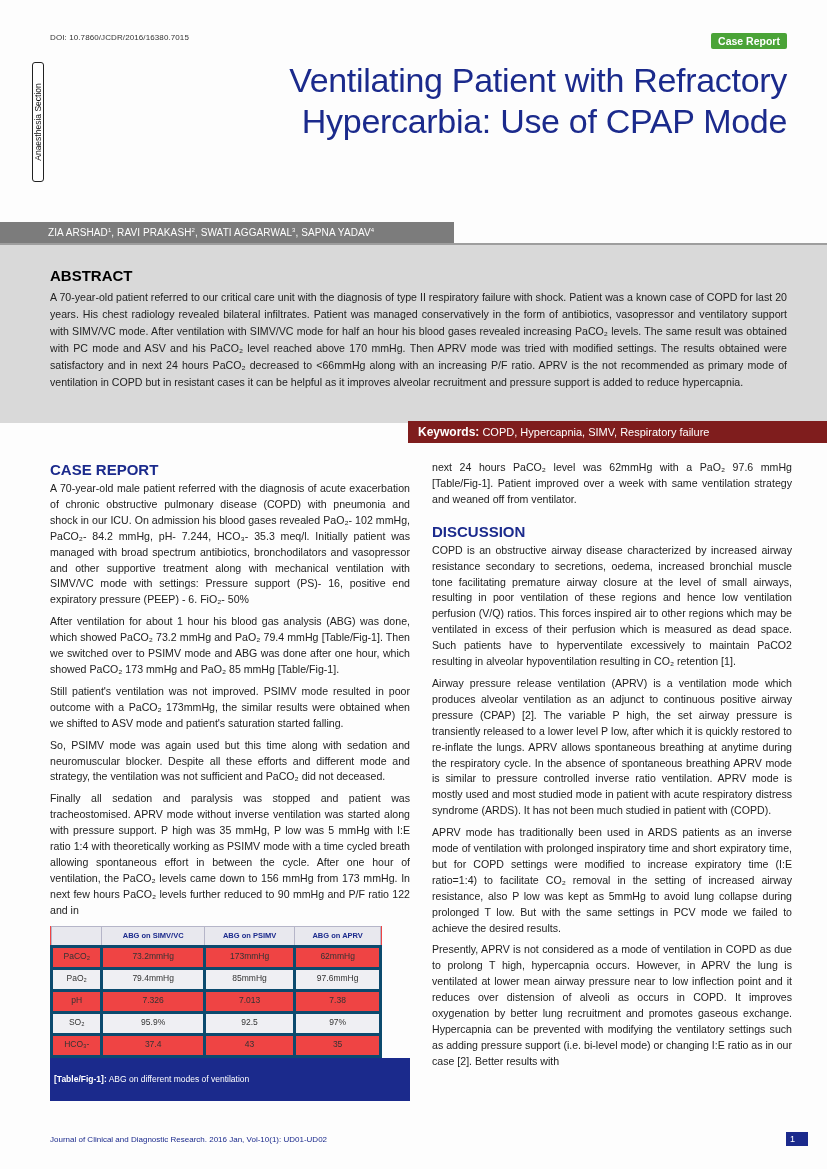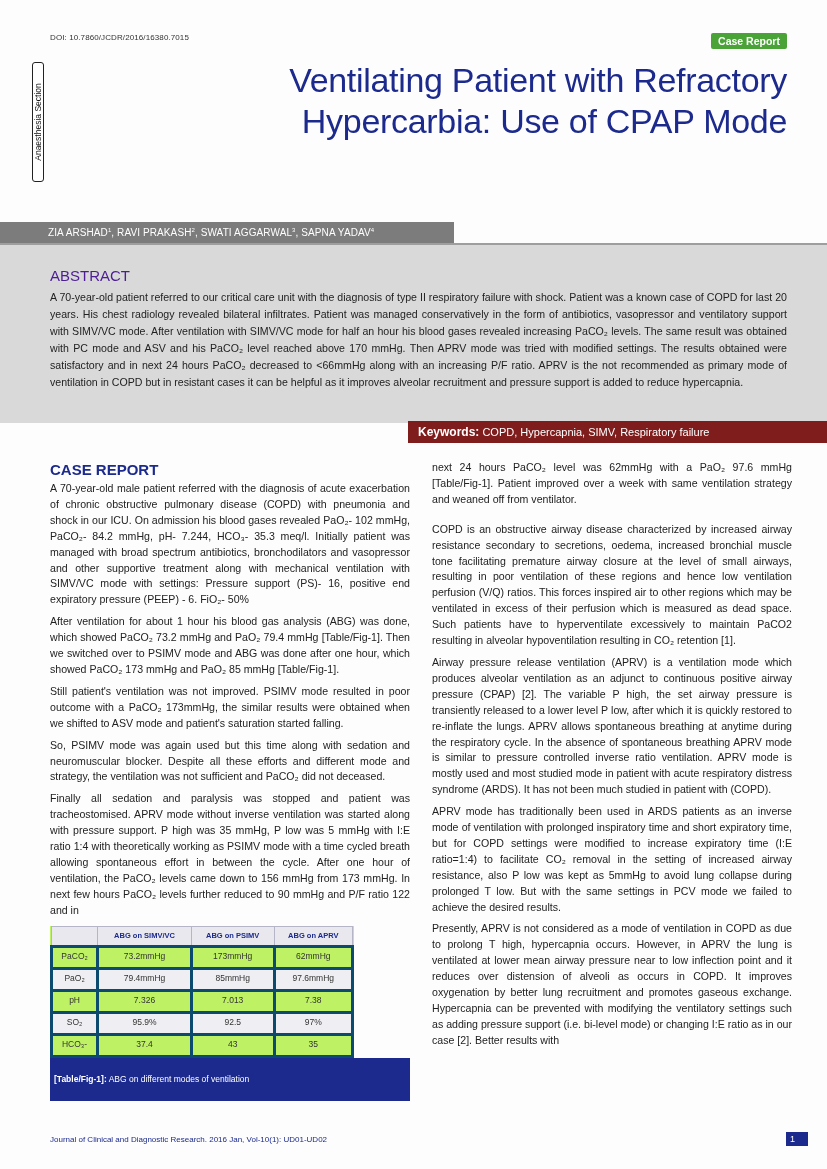--- a/index.html
+++ b/index.html
@@ -33,40 +33,40 @@
     }
     .author-bar span {
       position:absolute; left:48px; top:5px; color:#fff; font-size:10px; letter-spacing:0.1px;
     }
     .author-bar sup { font-size:6px; }
     .abstract-box {
       position:absolute; left:0; top:243px; width:827px; height:178px;
       background:#d9d9d9; border-top:2px solid #9e9e9e;
     }
     .abstract-title {
-      position:absolute; left:50px; top:22px; font-size:15px; font-weight:normal; color:#4c1d95;
+      position:absolute; left:50px; top:22px; font-size:15px; font-weight:bold; color:#000000;
     }
     .abstract-text {
       position:absolute; left:50px; top:44px; width:737px; font-size:10.6px; line-height:17px;
       text-align:justify; color:#222;
     }
     .keywords {
       position:absolute; left:408px; top:421px; width:419px; height:22px;
       background:#7f1d1d; color:#fff; font-size:11px; line-height:22px;
     }
     .keywords b { margin-left:10px; font-size:12px; }
     .col { position:absolute; top:460px; width:360px; font-size:10.6px; line-height:15.9px; color:#222; }
     .col-left { left:50px; }
     .col-right { left:432px; }
     .col h2 { margin:0 0 1px 0; font-size:15px; color:#1b2a8c; font-weight:bold; line-height:20px; }
     .col p { margin:0 0 6px 0; text-align:justify; }
     .col p.gap { margin-bottom:14px; }
     .abg-table {
-      margin-top:7px; width:304px; border-collapse:collapse; font-size:8.5px; color:#333;
-      background:#bef264;
+      margin-top:7px; width:332px; border-collapse:collapse; font-size:8.5px; color:#333;
+      background:#ef4444;
     }
     .abg-table th {
       background:#e8e8ee; color:#1b2a8c; font-weight:bold; font-size:7.5px; height:16px;
       border:1px solid #b5b5c8;
     }
     .abg-table td { text-align:center; height:17px; border:3px solid #0c4a6e; }
     .abg-table tr:nth-child(odd) td { background:#efeff3; }
     .table-caption {
       width:352px; background:#1b2a8c; color:#fff; font-size:8.5px; padding:14px 4px; margin-top:0;
     }
@@ -152,20 +152,21 @@
   </tbody>
     </table>
   <div class="table-caption">
     <b>[Table/Fig-1]:</b>
     <span>ABG on different modes of ventilation</span>
   </div>
 </div>
 
 <div class="col col-right">
   <p class="gap">next 24 hours PaCO₂ level was 62mmHg with a PaO₂ 97.6 mmHg [Table/Fig-1]. Patient improved over a week with same ventilation strategy and weaned off from ventilator.</p>
+  <h2>DISCUSSION</h2>
   <p>COPD is an obstructive airway disease characterized by increased airway resistance secondary to secretions, oedema, increased bronchial muscle tone facilitating premature airway closure at the level of small airways, resulting in poor ventilation of these regions and hence low ventilation perfusion (V/Q) ratios. This forces inspired air to other regions which may be ventilated in excess of their perfusion which is measured as dead space. Such patients have to hyperventilate excessively to maintain PaCO2 resulting in alveolar hypoventilation resulting in CO₂ retention [1].</p>
   <p>Airway pressure release ventilation (APRV) is a ventilation mode which produces alveolar ventilation as an adjunct to continuous positive airway pressure (CPAP) [2]. The variable P high, the set airway pressure is transiently released to a lower level P low, after which it is quickly restored to re-inflate the lungs. APRV allows spontaneous breathing at anytime during the respiratory cycle. In the absence of spontaneous breathing APRV mode is similar to pressure controlled inverse ratio ventilation. APRV mode is mostly used and most studied mode in patient with acute respiratory distress syndrome (ARDS). It has not been much studied in patient with (COPD).</p>
   <p>APRV mode has traditionally been used in ARDS patients as an inverse mode of ventilation with prolonged inspiratory time and short expiratory time, but for COPD settings were modified to increase expiratory time (I:E ratio=1:4) to facilitate CO₂ removal in the setting of increased airway resistance, also P low was kept as 5mmHg to avoid lung collapse during prolonged T low. But with the same settings in PCV mode we failed to achieve the desired results.</p>
   <p>Presently, APRV is not considered as a mode of ventilation in COPD as due to prolong T high, hypercapnia occurs. However, in APRV the lung is ventilated at lower mean airway pressure near to low inflection point and it reduces over distension of alveoli as occurs in COPD. It improves oxygenation by better lung recruitment and promotes gaseous exchange. Hypercapnia can be prevented with modifying the ventilatory settings such as adding pressure support (i.e. bi-level mode) or changing I:E ratio as in our case [2]. Better results with</p>
 </div>
 
 <div class="footer-text">Journal of Clinical and Diagnostic Research. 2016 Jan, Vol-10(1): UD01-UD02</div>
 <div class="page-num">1</div>
 
 </body></html>

